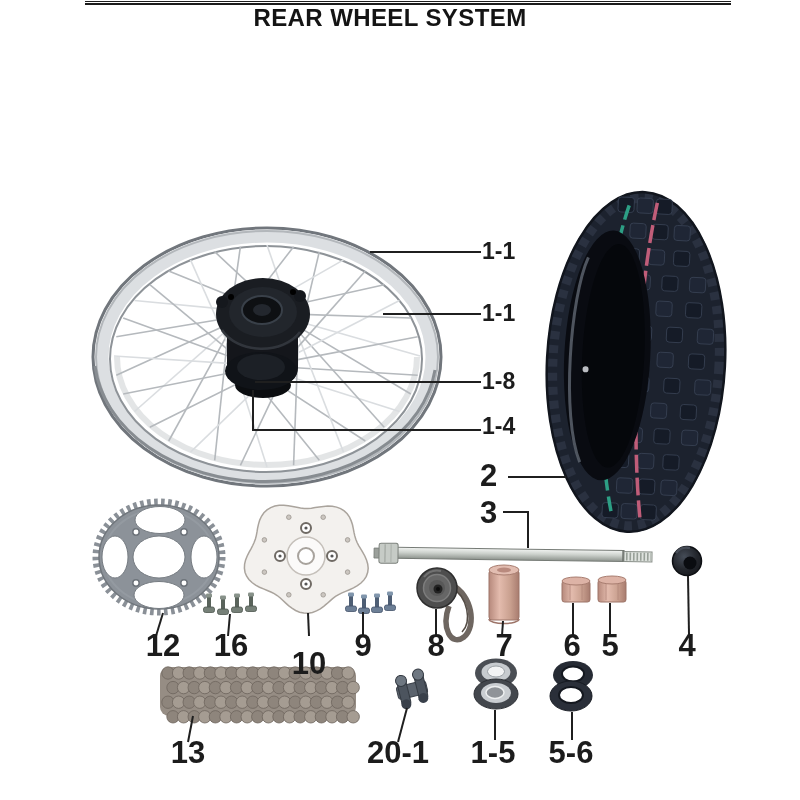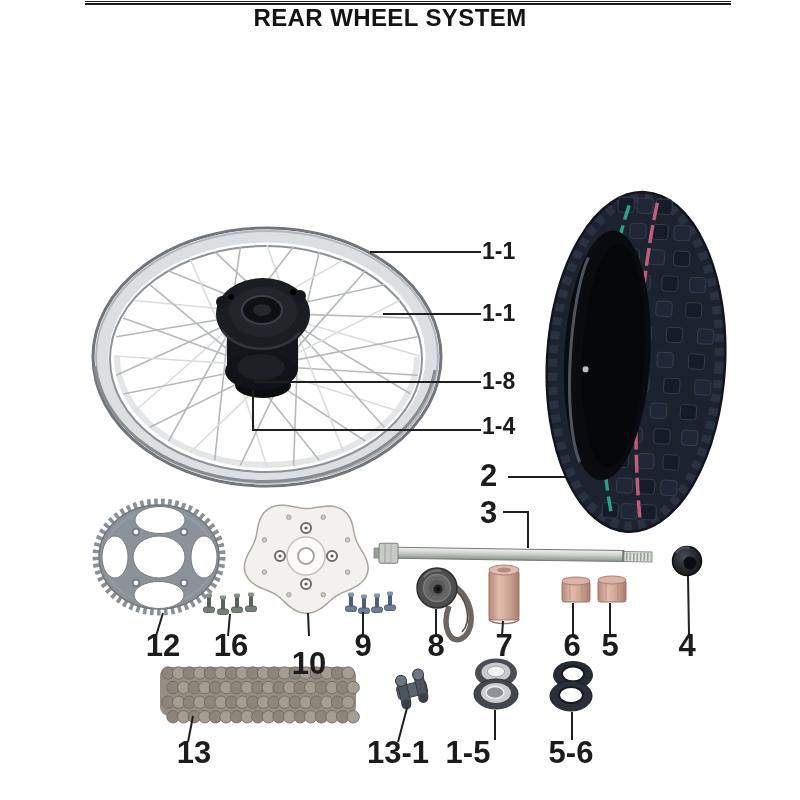--- a/index.html
+++ b/index.html
@@ -404,17 +404,17 @@
   <div class="lbl num" style="left:480px;top:497px">3</div>
   <div class="lbl num ctr" style="left:163px;top:630px">12</div>
   <div class="lbl num ctr" style="left:231px;top:630px">16</div>
   <div class="lbl num ctr" style="left:309px;top:648px">10</div>
   <div class="lbl num ctr" style="left:363px;top:630px">9</div>
   <div class="lbl num ctr" style="left:436px;top:630px">8</div>
   <div class="lbl num ctr" style="left:504px;top:630px">7</div>
   <div class="lbl num ctr" style="left:572px;top:630px">6</div>
   <div class="lbl num ctr" style="left:610px;top:630px">5</div>
   <div class="lbl num ctr" style="left:687px;top:630px">4</div>
-  <div class="lbl num ctr" style="left:194px;top:737px">13</div>
-  <div class="lbl num ctr" style="left:398px;top:737px">13-1</div>
-  <div class="lbl num ctr" style="left:468px;top:737px">1-5</div>
+  <div class="lbl num ctr" style="left:188px;top:737px">13</div>
+  <div class="lbl num ctr" style="left:398px;top:737px">20-1</div>
+  <div class="lbl num ctr" style="left:493px;top:737px">1-5</div>
   <div class="lbl num ctr" style="left:571px;top:737px">5-6</div>
 </div>
 
 </body></html>

